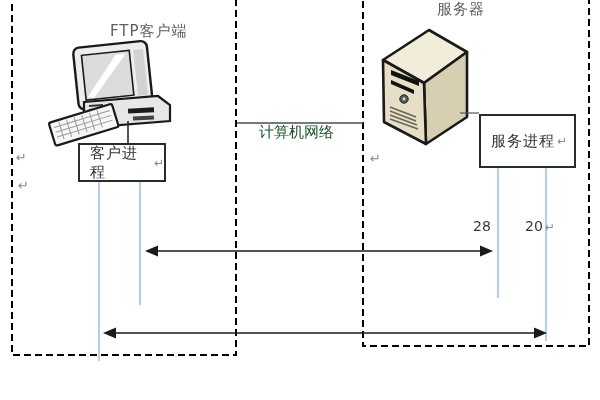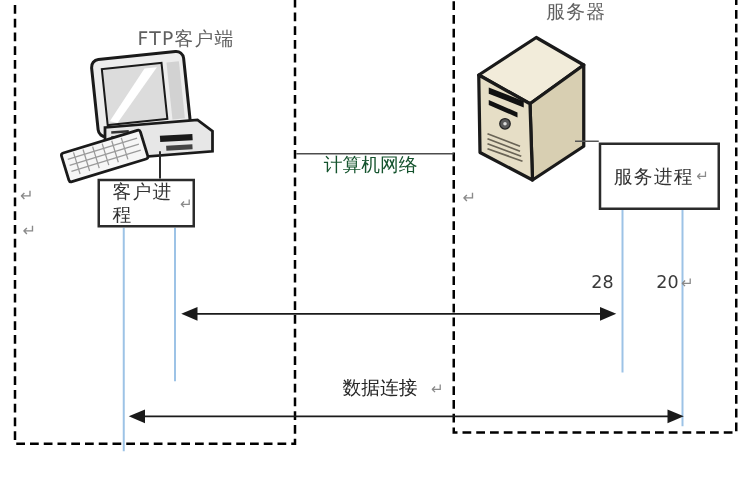--- a/index.html
+++ b/index.html
@@ -89,37 +89,33 @@
     <g>
       <line x1="111" y1="333" x2="539" y2="333" stroke="#1a1a1a" stroke-width="1.4"></line>
       <polygon points="103,333 116,327.5 116,338.5" fill="#1a1a1a"></polygon>
       <polygon points="547,333 534,327.5 534,338.5" fill="#1a1a1a"></polygon>
     </g>
   </svg>
 
   <div class="txt title" style="left:110px;top:23px;">FTP客户端</div>
   <div class="txt title" style="left:437px;top:1px;text-align:center;">服务器</div>
 
-  <div class="procbox" style="left:78px;top:143px;width:78px;height:39px;">
+  <div class="procbox" style="left:78px;top:143px;width:88px;height:39px;">
     <span>客户进程</span>
     <span class="ret">↵</span>
   </div>
   <div class="procbox" style="left:479px;top:114px;width:97px;height:54px;">
     <span>服务进程</span>
     <span class="ret">↵</span>
   </div>
 
   <div class="txt" style="left:259px;top:125px;color:#14532d;font-family:Liberation Mono, monospace;">计算机网络</div>
 
   <div class="txt num" style="left:473px;top:218px;">28</div>
   <div class="txt num" style="left:525px;top:218px;">
     <span>20</span><span class="ret">↵</span>
   </div>
-  <div class="txt" style="left:274px;top:302px;">
-    <span>数据连接</span>
-    <span class="ret" style="margin-left:6px;">↵</span>
-  </div>
 
   <div class="mark" style="left:16px;top:150px;">↵</div>
   <div class="mark" style="left:18px;top:178px;">↵</div>
   <div class="mark" style="left:370px;top:151px;">↵</div>
 
 </div>
 
 </body></html>

